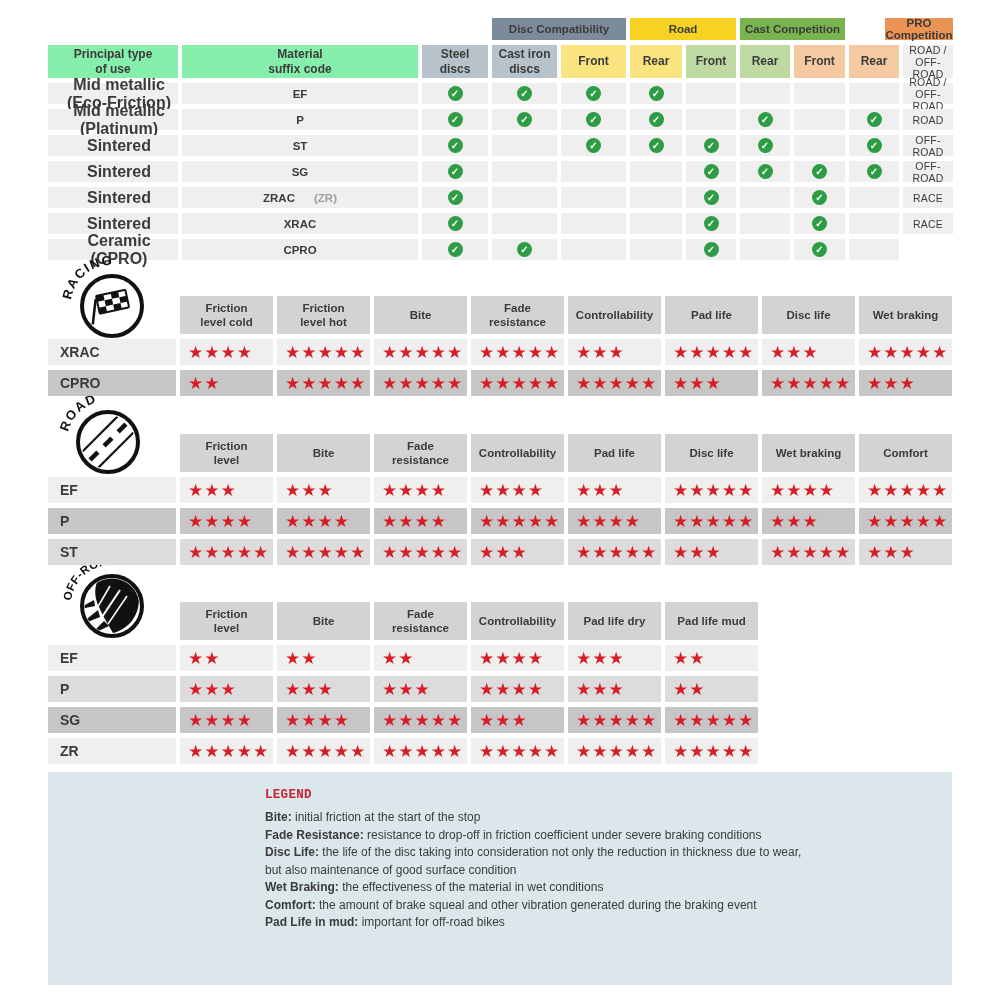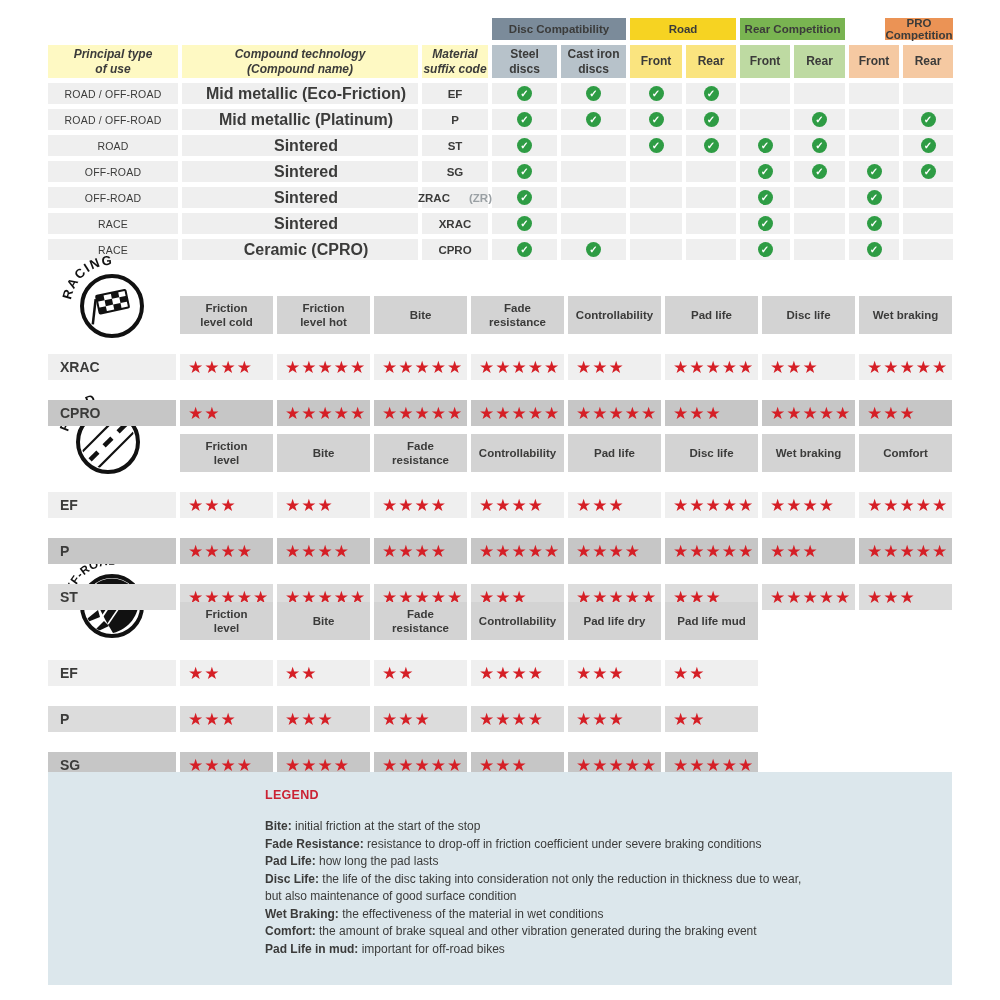--- a/index.html
+++ b/index.html
@@ -9,66 +9,64 @@
   
   #compat{position:absolute;left:48px;top:18px;display:grid;
           grid-template-columns:130px 236px 66px 65px 65px 52px 50px 50px 51px 50px 50px;
           grid-template-rows:22px 33px repeat(7,21px);gap:5px 4px;}
   #compat .cell{display:flex;align-items:center;justify-content:center;text-align:center;}
   .ghead{font-weight:bold;font-size:11.5px;}
   .g-disc{background:#7b8b9a;} .g-road{background:#f6d322;}
   .g-light{background:#79b451;} .g-pro{background:#eb9355;margin-left:36px;}
   .s-disc{background:#b7c2ca;} .s-road{background:#fae47f;}
   .s-light{background:#bedaa2;} .s-pro{background:#f5c9a2;}
-  .chead{background:#fef9c3;font-style:italic;}
+  .chead{background:#86efac;}
   .chead,.sub{font-weight:bold;font-size:12px;line-height:1.2;white-space:pre-line;}
   .drow{background:#efefef;}
   .use{font-size:10.5px;letter-spacing:.2px;}
   .comp{font-size:16px;font-weight:600;padding-left:12px;}
   .code{font-size:11.5px;font-weight:700;}
   .code .note{color:#9aa0a4;font-weight:600;margin-left:19px;}
   .check{width:15px;height:15px;border-radius:50%;background:#2e9c44;color:#fff;
          font-size:10px;font-weight:bold;display:flex;align-items:center;justify-content:center;}
 
   
-  .rating{position:absolute;display:grid;gap:20px 4px;}
+  .rating{position:absolute;display:grid;gap:5px 4px;}
   #racing-table{left:48px;top:296px;}
   #road-table{left:48px;top:434px;}
   #offroad-table{left:48px;top:602px;}
   .rating .hcell{background:#d3d3d3;font-weight:bold;font-size:11.5px;line-height:1.25;
                  white-space:pre-line;display:flex;align-items:center;justify-content:center;text-align:center;}
   .rating .blank{background:transparent;}
   .rating .label{font-size:14px;font-weight:bold;display:flex;align-items:center;padding-left:12px;}
   .rating .stars{display:flex;align-items:center;padding-left:8px;font-size:17px;
                  letter-spacing:1px;color:#d51f26;}
   .shade-light{background:#efefef;} .shade-medium{background:#dcdcdc;} .shade-dark{background:#c6c6c6;}
 
   .sec-icon{position:absolute;}
 
   
   .legend{position:absolute;left:48px;top:772px;width:904px;height:213px;background:#dce7ec;}
   .legend-inner{padding:16px 20px 0 217px;font-size:12px;}
-  .legend-title{color:#cb2233;font-weight:bold;font-size:12.5px;letter-spacing:.3px;margin-bottom:16px;}
+  .legend-title{color:#cb2233;font-weight:bold;font-size:12.5px;letter-spacing:.3px;margin-bottom:7px;font-family:Liberation Mono, monospace;}
   .legend-line{line-height:17.5px;}
 </style>
 </head>
 <body>
 
 <div class="page">
 
   <section id="compat">
       <div style="grid-column: span 3;"></div>
       <div class="cell ghead g-disc" style="grid-column: span 2;">Disc Compatibility</div>
       <div class="cell ghead g-road" style="grid-column: span 2;">Road</div>
-      <div class="cell ghead g-light" style="grid-column: span 2;">Rear Competition</div>
+      <div class="cell ghead g-light" style="grid-column: span 2;">Cast Competition</div>
       <div class="cell ghead g-pro" style="grid-column: span 2;">PRO Competition</div>
       <div class="cell chead">Principal type
 of use</div>
-      <div class="cell chead">Compound technology
-(Compound name)</div>
       <div class="cell chead">Material
 suffix code</div>
       <div class="cell sub s-disc">Steel
 discs</div>
       <div class="cell sub s-disc">Cast iron
 discs</div>
       <div class="cell sub s-road">Front</div>
       <div class="cell sub s-road">Rear</div>
       <div class="cell sub s-light">Front</div>
       <div class="cell sub s-light">Rear</div>
@@ -388,21 +386,20 @@
       <div class="stars shade-light">★★★★★</div>
       <div class="stars shade-light">★★★★★</div>
     </section>
 
   <section class="legend">
     <div class="legend-inner">
       <div class="legend-title">LEGEND</div>
       <div id="legend-list">
           <div class="legend-line"><b>Bite: </b><span>initial friction at the start of the stop</span></div>
           <div class="legend-line"><b>Fade Resistance: </b><span>resistance to drop-off in friction coefficient under severe braking conditions</span></div>
-          <div class="legend-line"><b>Pad Life: </b><span>how long the pad lasts</span></div>
           <div class="legend-line"><b>Disc Life: </b><span>the life of the disc taking into consideration not only the reduction in thickness due to wear,</span></div>
           <div class="legend-line"><span>but also maintenance of good surface condition</span></div>
           <div class="legend-line"><b>Wet Braking: </b><span>the effectiveness of the material in wet conditions</span></div>
           <div class="legend-line"><b>Comfort: </b><span>the amount of brake squeal and other vibration generated during the braking event</span></div>
           <div class="legend-line"><b>Pad Life in mud: </b><span>important for off-road bikes</span></div>
         </div>
     </div>
   </section>
 
 </div>

